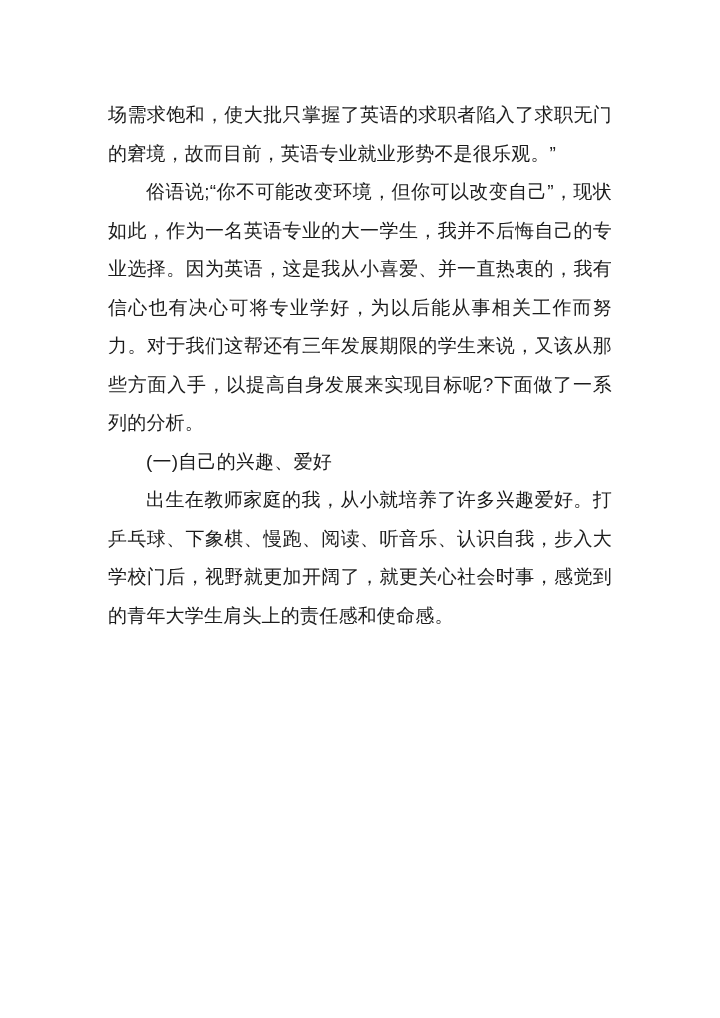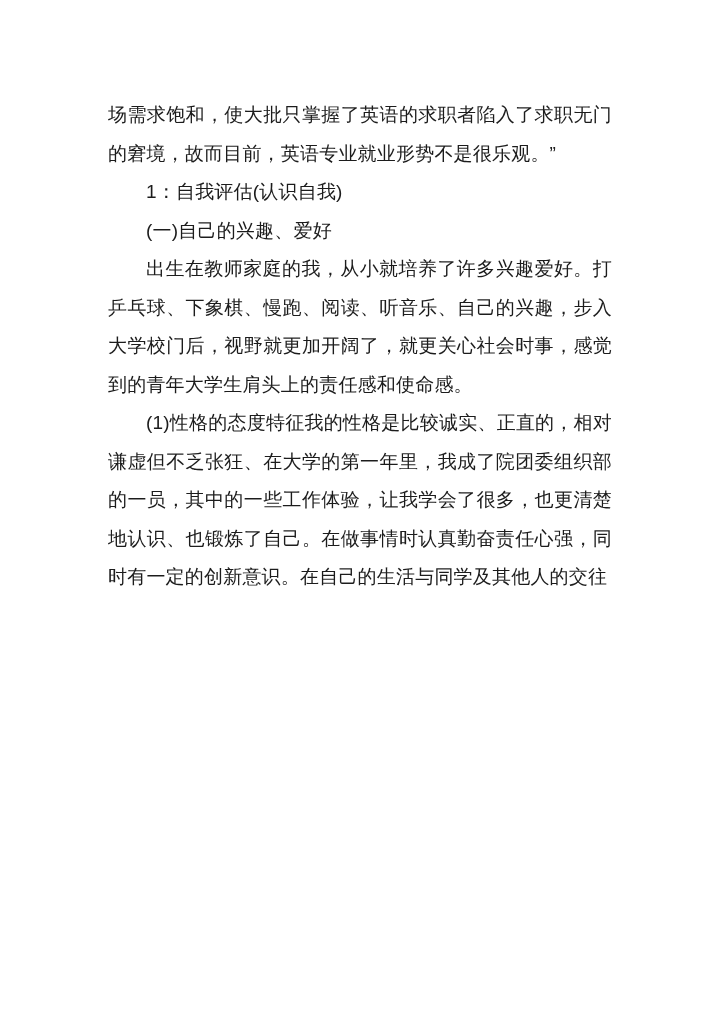--- a/index.html
+++ b/index.html
@@ -35,18 +35,17 @@
   .para.indent {
     text-indent: 2em;
   }
 </style>
 </head>
 <body>
 
 <div class="page">
   <div class="doc-body">
     <p class="para">场需求饱和，使大批只掌握了英语的求职者陷入了求职无门的窘境，故而目前，英语专业就业形势不是很乐观。”</p>
-    <p class="para indent">1：自我评估(认识自我)</p>
+    <p class="para indent">俗语说;“你不可能改变环境，但你可以改变自己”，现状如此，作为一名英语专业的大一学生，我并不后悔自己的专业选择。因为英语，这是我从小喜爱、并一直热衷的，我有信心也有决心可将专业学好，为以后能从事相关工作而努力。对于我们这帮还有三年发展期限的学生来说，又该从那些方面入手，以提高自身发展来实现目标呢?下面做了一系列的分析。</p>
     <p class="para indent">(一)自己的兴趣、爱好</p>
-    <p class="para indent">出生在教师家庭的我，从小就培养了许多兴趣爱好。打乒乓球、下象棋、慢跑、阅读、听音乐、自己的兴趣，步入大学校门后，视野就更加开阔了，就更关心社会时事，感觉到的青年大学生肩头上的责任感和使命感。</p>
-    <p class="para indent">(1)性格的态度特征我的性格是比较诚实、正直的，相对谦虚但不乏张狂、在大学的第一年里，我成了院团委组织部的一员，其中的一些工作体验，让我学会了很多，也更清楚地认识、也锻炼了自己。在做事情时认真勤奋责任心强，同时有一定的创新意识。在自己的生活与同学及其他人的交往</p>
+    <p class="para indent">出生在教师家庭的我，从小就培养了许多兴趣爱好。打乒乓球、下象棋、慢跑、阅读、听音乐、认识自我，步入大学校门后，视野就更加开阔了，就更关心社会时事，感觉到的青年大学生肩头上的责任感和使命感。</p>
   </div>
 </div>
 
 </body></html>

